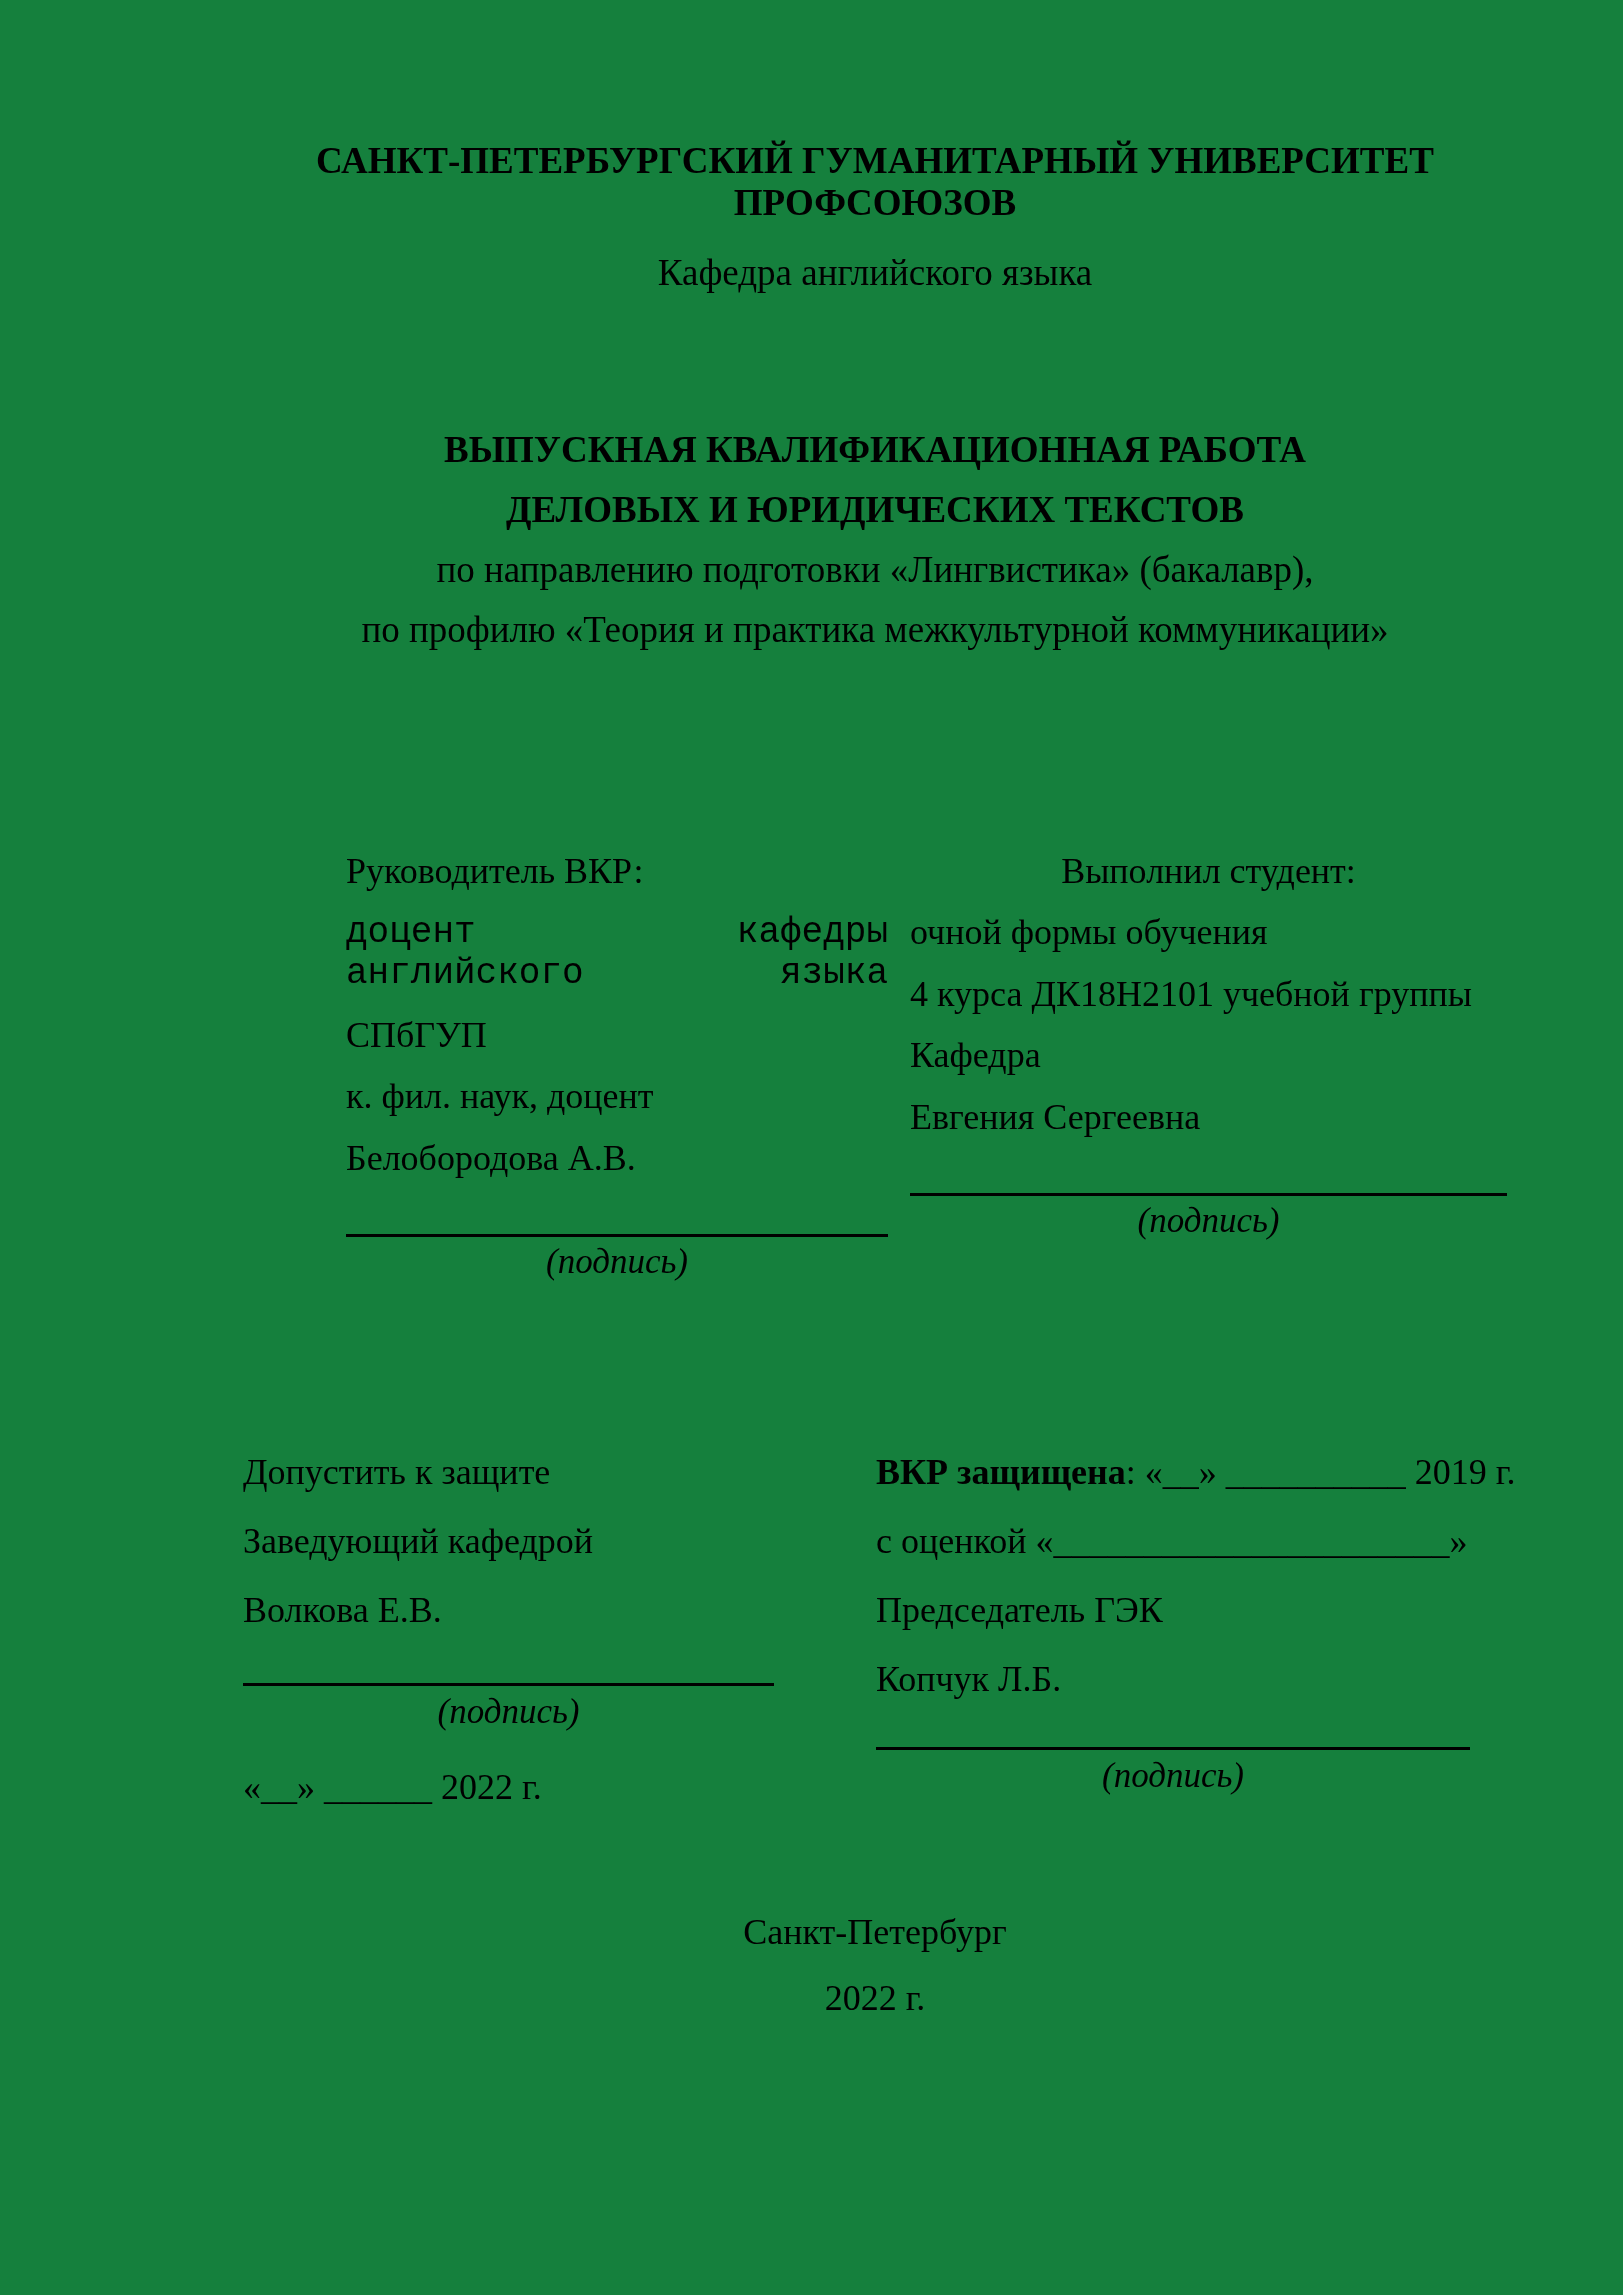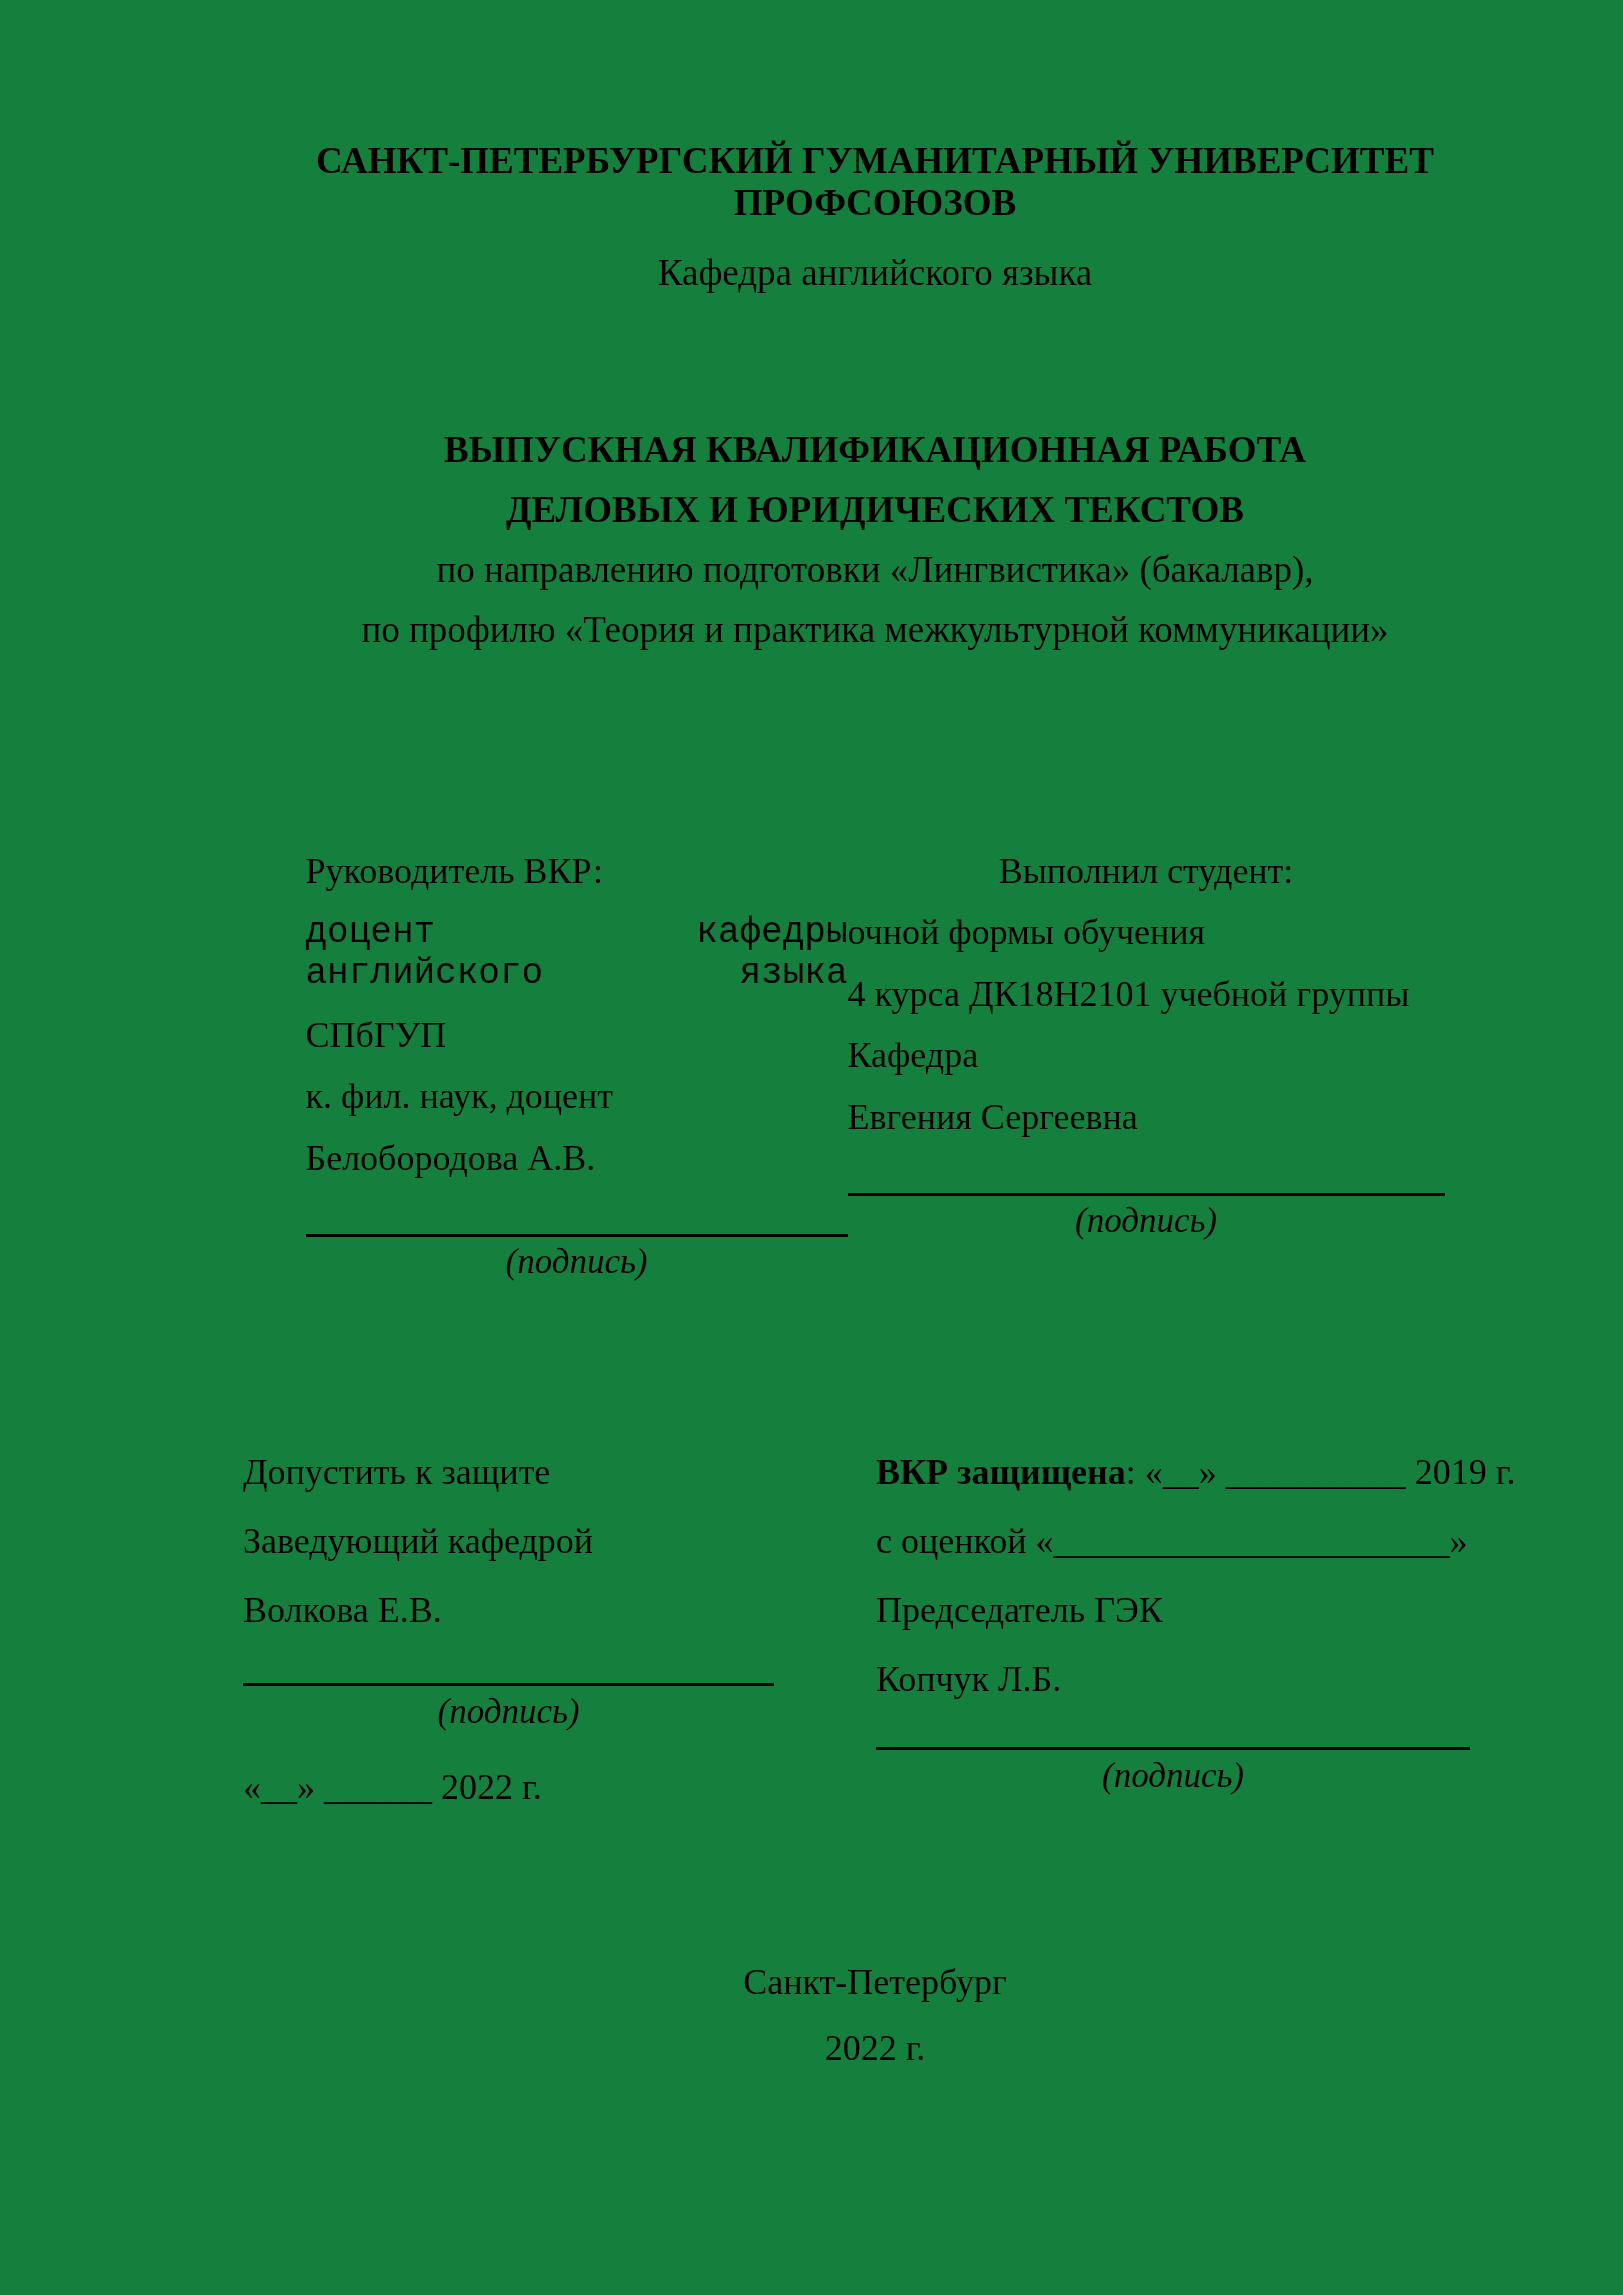--- a/index.html
+++ b/index.html
@@ -52,21 +52,21 @@
     left: 243px;
     width: 1264px;
     display: flex;
     font-size: 36px;
   }
   .cols p {
     margin: 0;
     line-height: 41px;
     white-space: nowrap;
   }
-  .cols-mid { top: 851px; justify-content: center; }
+  .cols-mid { top: 851px; justify-content: flex-end; gap: 22px; }
   .col-sup  { width: 542px; }
   .col-stu  { width: 597px; }
   .cols-mid p { margin-bottom: 20.4px; }
 
   .justify-line {
     text-align: justify;
     text-align-last: justify;
     white-space: normal !important;
     font-family: Liberation Mono, monospace;
   }
@@ -94,21 +94,21 @@
   .col-adm .sigcap  { width: 531px; }
   .col-def .sigline { margin-top: 47px; width: 594px; }
   .col-def .sigcap  { width: 594px; }
   .date-line { margin-top: 35px !important; margin-bottom: 0 !important; }
 
   
   .footer {
     position: absolute;
     left: 243px;
     width: 1264px;
-    top: 1962px;
+    top: 1912px;
     text-align: center;
     font-size: 36px;
     line-height: 41px;
   }
   .footer .footer-year { margin-top: 25px; }
 </style>
 </head>
 <body>
 
 <div class="page">

